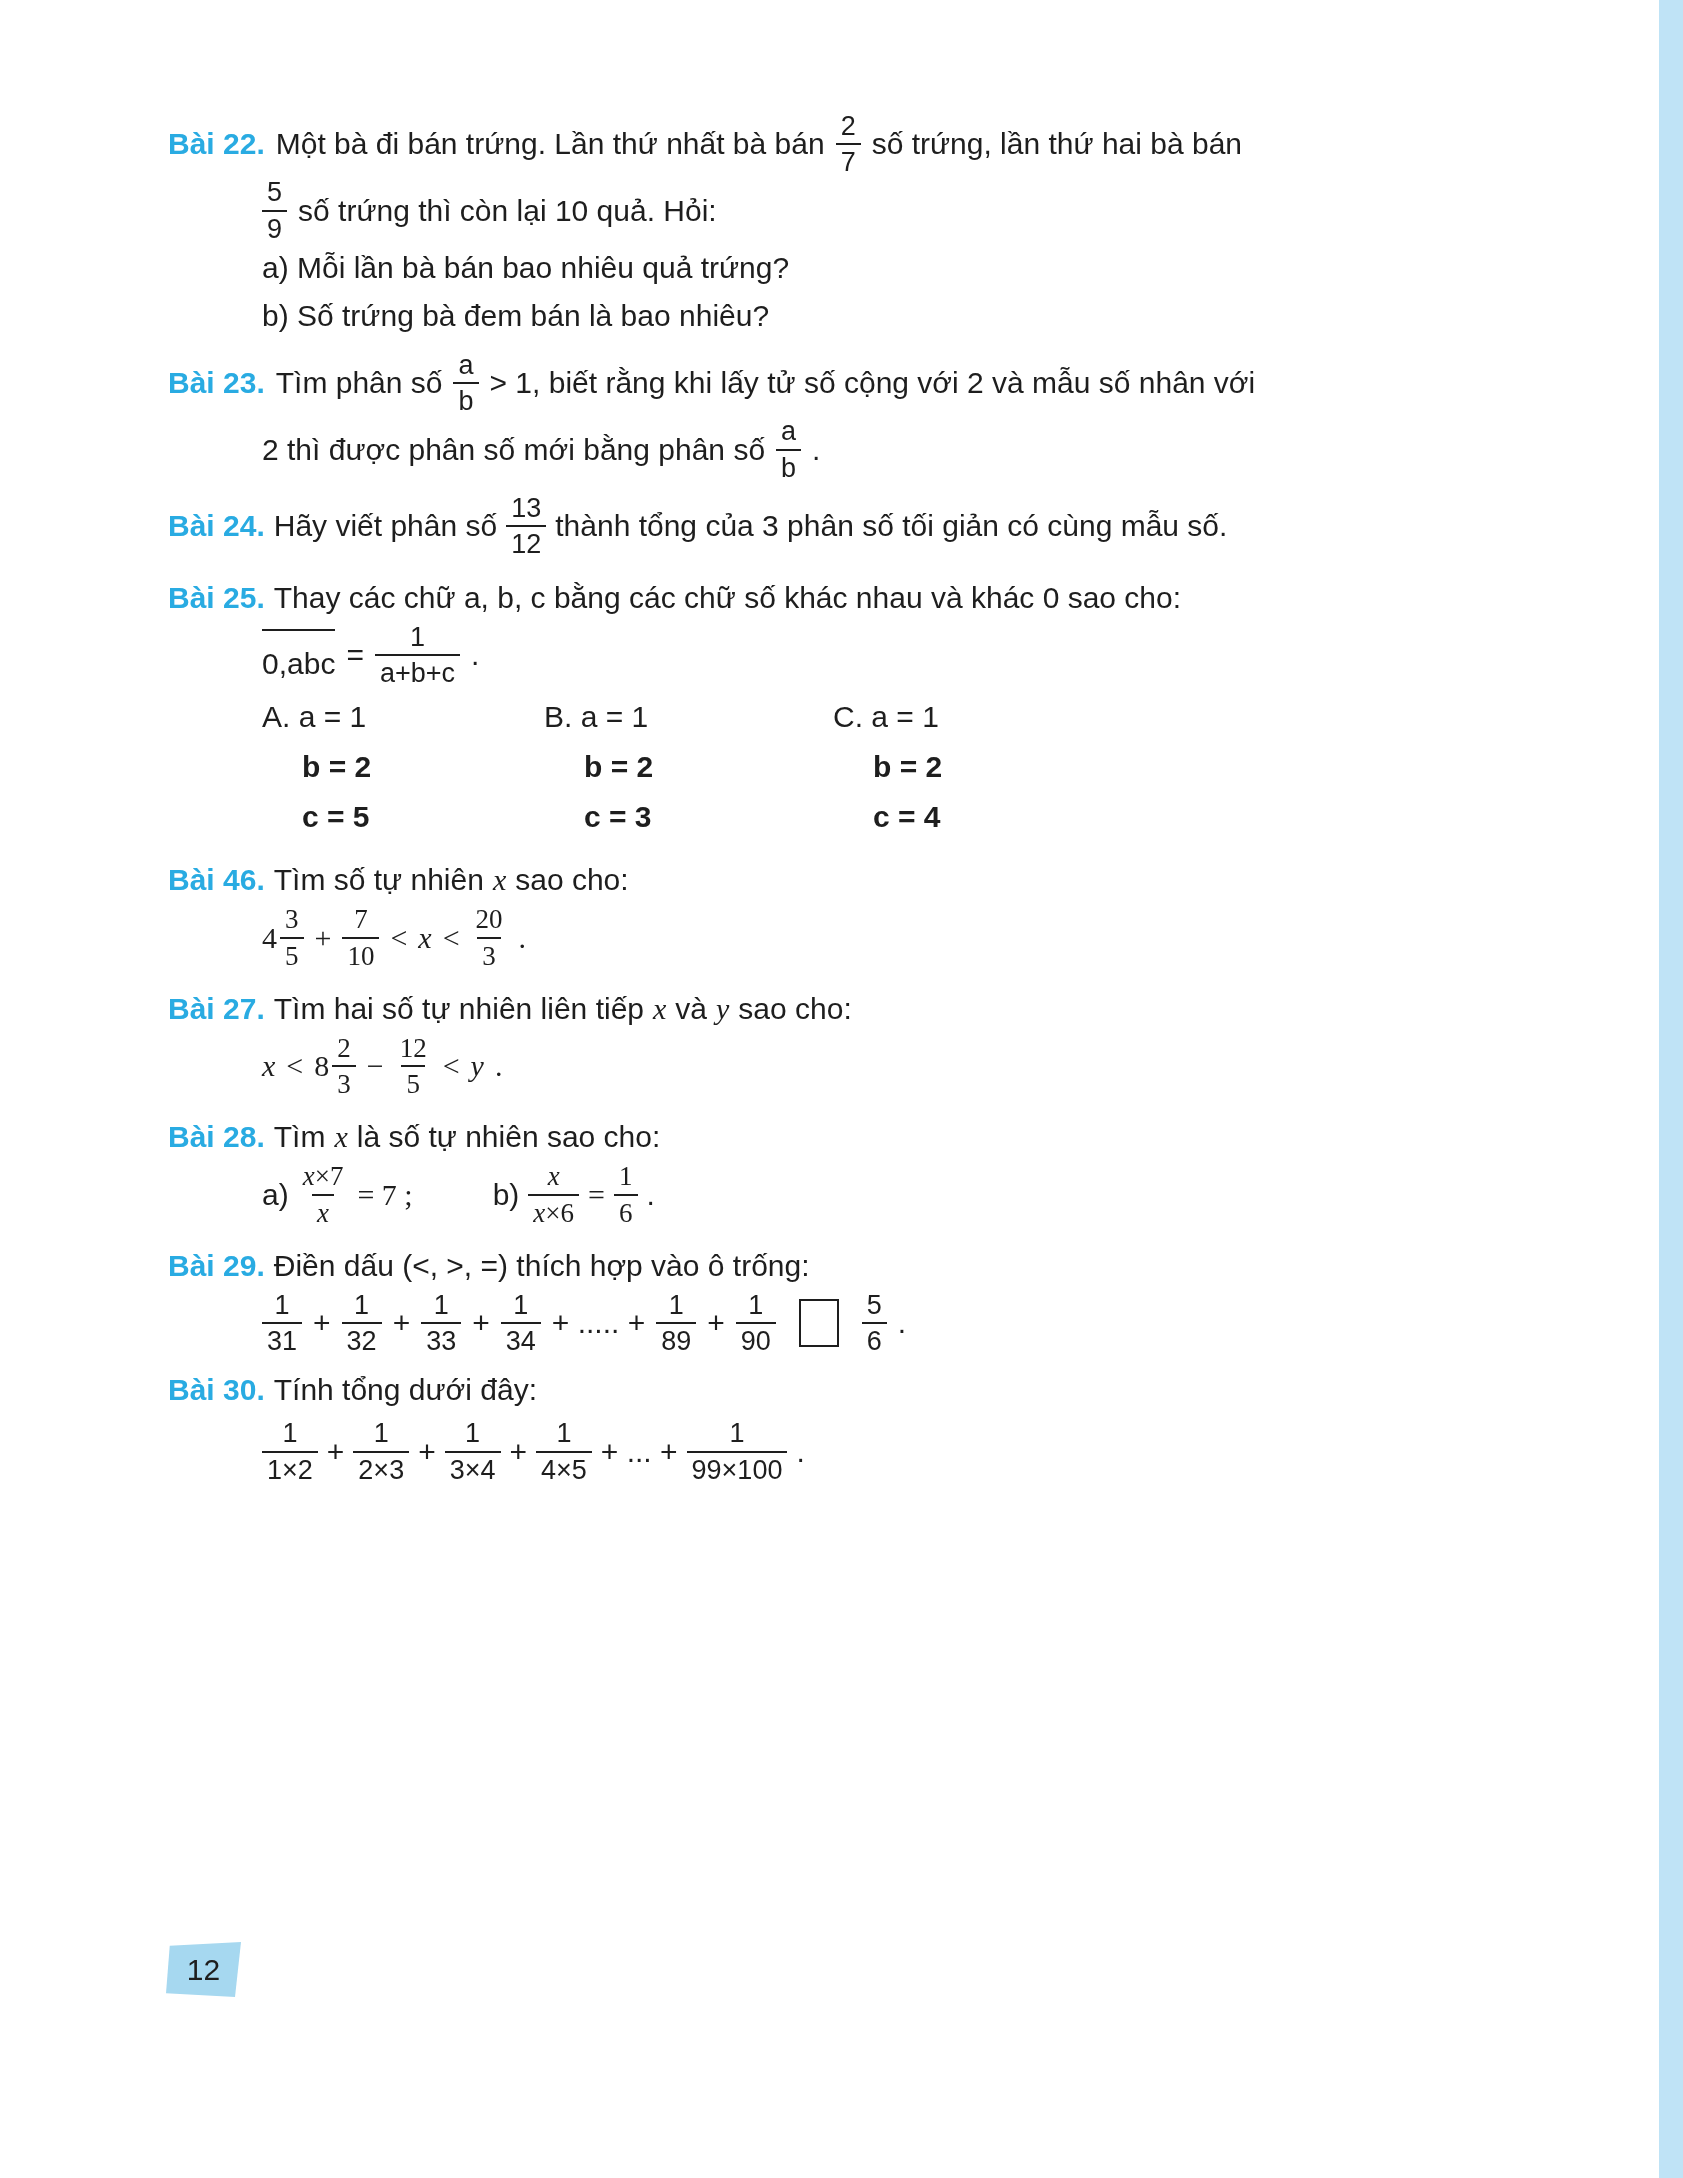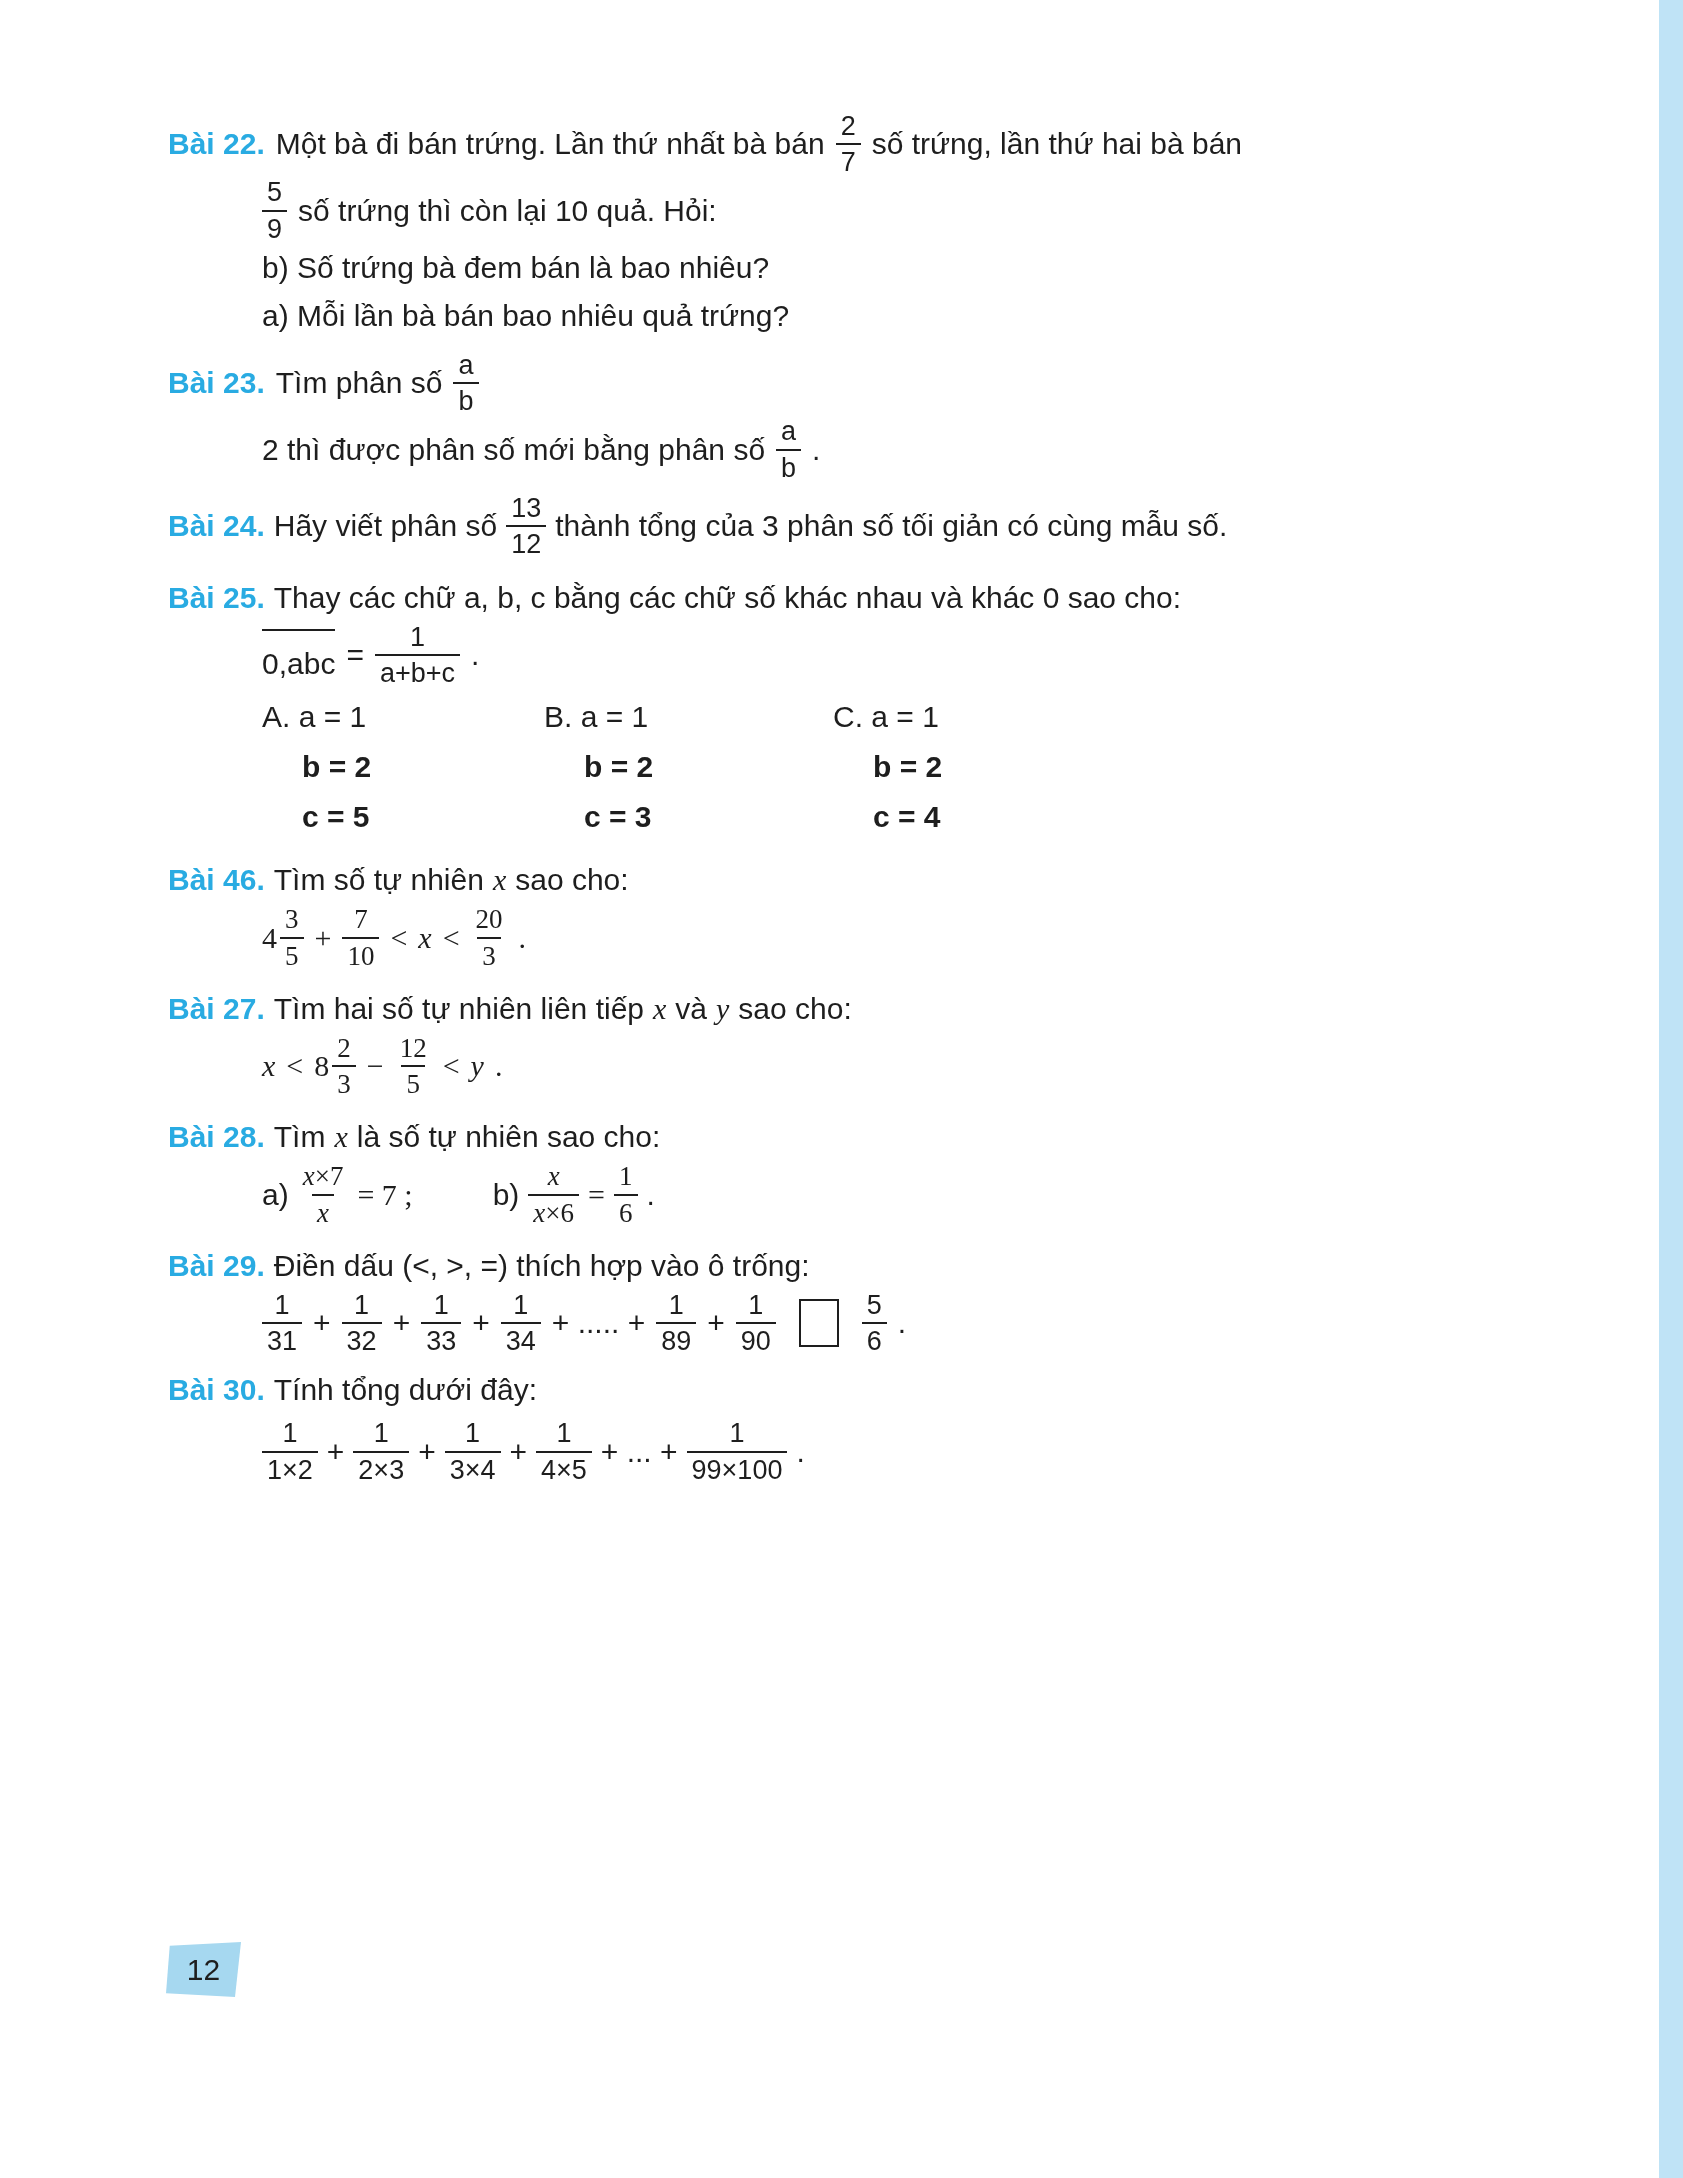--- a/index.html
+++ b/index.html
@@ -59,35 +59,36 @@
       <span>số trứng, lần thứ hai bà bán</span>
     </div>
     <div class="row frac-row indent">
       <span class="frac">
           <span class="num">5</span>
           <span class="den">9</span>
         </span>
       <span>số trứng thì còn lại 10 quả. Hỏi:</span>
     </div>
     <div class="row text-row indent">
+      <span>a) Mỗi lần bà bán bao nhiêu quả trứng?</span>
+    </div>
+    <div class="row text-row indent">
       <span>b) Số trứng bà đem bán là bao nhiêu?</span>
-    </div>
-    <div class="row text-row indent">
-      <span>a) Mỗi lần bà bán bao nhiêu quả trứng?</span>
     </div>
   </section>
 
   <section class="mb6">
     <div class="row frac-row">
       <span class="label">Bài 23.</span>
       <span>Tìm phân số</span>
       <span class="frac">
           <span class="num">a</span>
           <span class="den">b</span>
         </span>
+      <span>&gt; 1,  biết rằng khi lấy tử số cộng với 2 và mẫu số nhân với</span>
     </div>
     <div class="row frac-row indent">
       <span>2 thì được phân số mới bằng phân số</span>
       <span class="frac">
           <span class="num">a</span>
           <span class="den">b</span>
         </span>
       <span>.</span>
     </div>
   </section>

